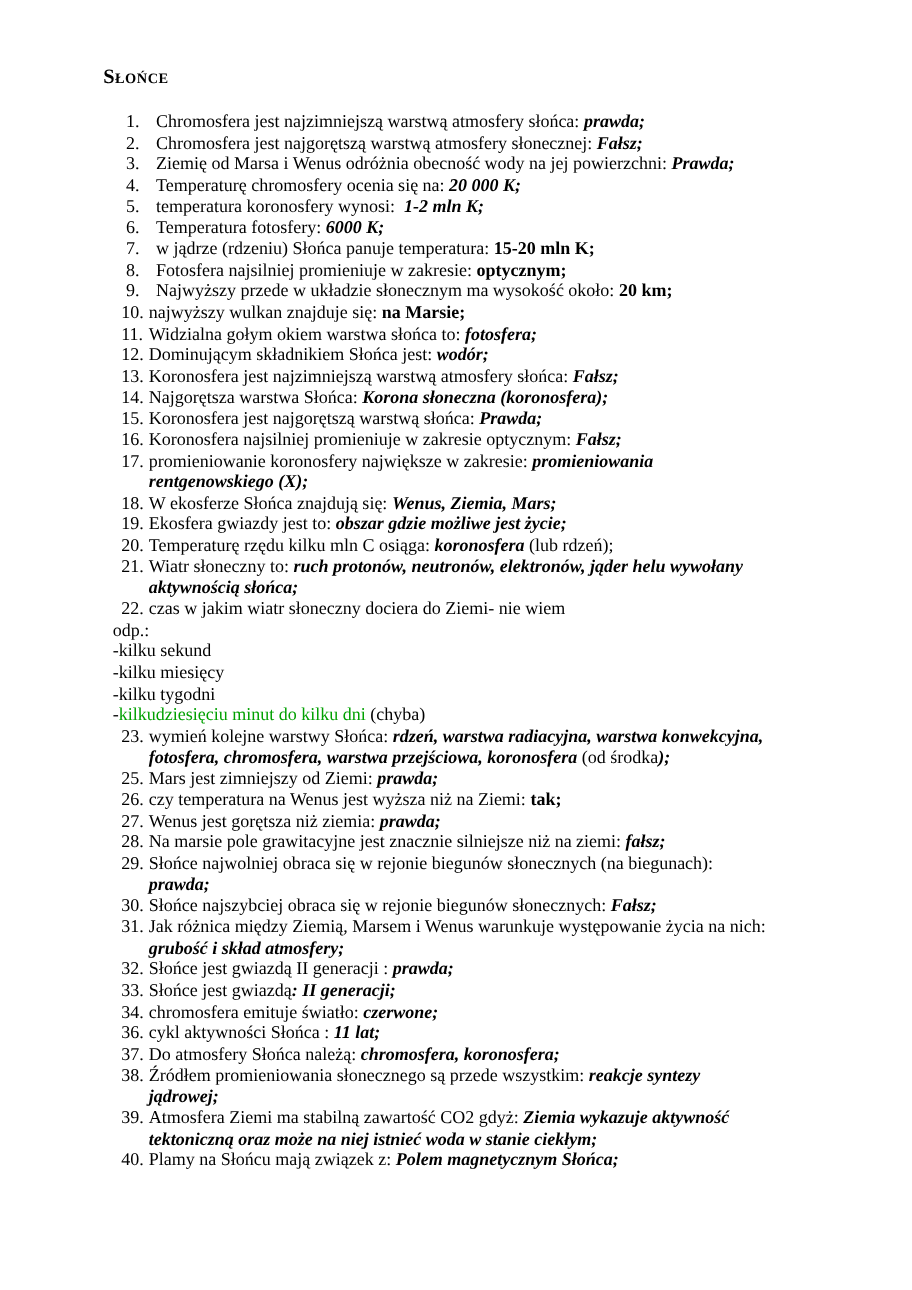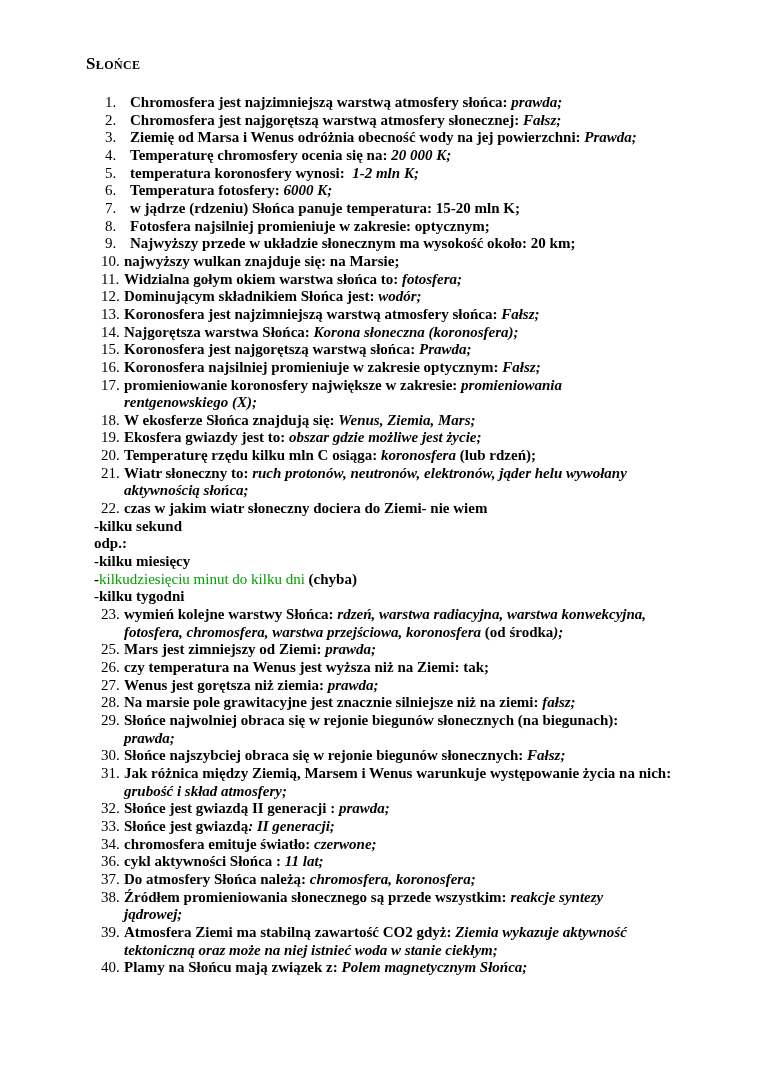--- a/index.html
+++ b/index.html
@@ -30,21 +30,21 @@
     font-size: 15px;
     line-height: 17.65px;
   }
   .row { display: flex; }
   .row.d1, .row.d2 { padding-left: 7px; }
   .row.sub { padding-left: 0; }
   .num { flex: none; }
   .d1 .num { width: 29px; padding-left: 4px; }
   .d2 .num { width: 23px; }
   .txt { flex: 1; white-space: pre-wrap; }
-  .sn { font-weight: bold; font-style: normal; text-align: center; }
+  .sn { font-weight: normal; font-style: normal; text-align: center; }
   .sb { font-weight: bold; font-style: normal; }
   .sbi { font-weight: bold; font-style: italic; }
   .sg { color: var(--green, #00a000); }
 </style>
 </head>
 <body>
 
 <div class="page">
   <div class="title">Słońce</div>
   <div class="list">
@@ -130,33 +130,33 @@
       </div>
       <div class="row d2">
         <span class="num">21.</span>
         <div class="txt"><span class="sn">Wiatr słoneczny to: </span><span class="sbi">ruch protonów, neutronów, elektronów, jąder helu wywołany</span><br><span class="sbi">aktywnością słońca;</span></div>
       </div>
       <div class="row d2">
         <span class="num">22.</span>
         <div class="txt"><span class="sn">czas w jakim wiatr słoneczny dociera do Ziemi- nie wiem</span></div>
       </div>
       <div class="row sub">
+        <div class="txt"><span class="sn">odp.:</span></div>
+      </div>
+      <div class="row sub">
         <div class="txt"><span class="sn">-kilku sekund</span></div>
       </div>
       <div class="row sub">
-        <div class="txt"><span class="sn">odp.:</span></div>
-      </div>
-      <div class="row sub">
         <div class="txt"><span class="sn">-kilku miesięcy</span></div>
       </div>
       <div class="row sub">
+        <div class="txt"><span class="sn">-kilku tygodni</span></div>
+      </div>
+      <div class="row sub">
         <div class="txt"><span class="sn">-</span><span class="sg">kilkudziesięciu minut do kilku dni</span><span class="sn"> (chyba)</span></div>
-      </div>
-      <div class="row sub">
-        <div class="txt"><span class="sn">-kilku tygodni</span></div>
       </div>
       <div class="row d2">
         <span class="num">23.</span>
         <div class="txt"><span class="sn">wymień kolejne warstwy Słońca: </span><span class="sbi">rdzeń, warstwa radiacyjna, warstwa konwekcyjna,</span><br><span class="sbi">fotosfera, chromosfera, warstwa przejściowa, koronosfera</span><span class="sn"> (od środka</span><span class="sbi">);</span></div>
       </div>
       <div class="row d2">
         <span class="num">25.</span>
         <div class="txt"><span class="sn">Mars jest zimniejszy od Ziemi: </span><span class="sbi">prawda;</span></div>
       </div>
       <div class="row d2">

